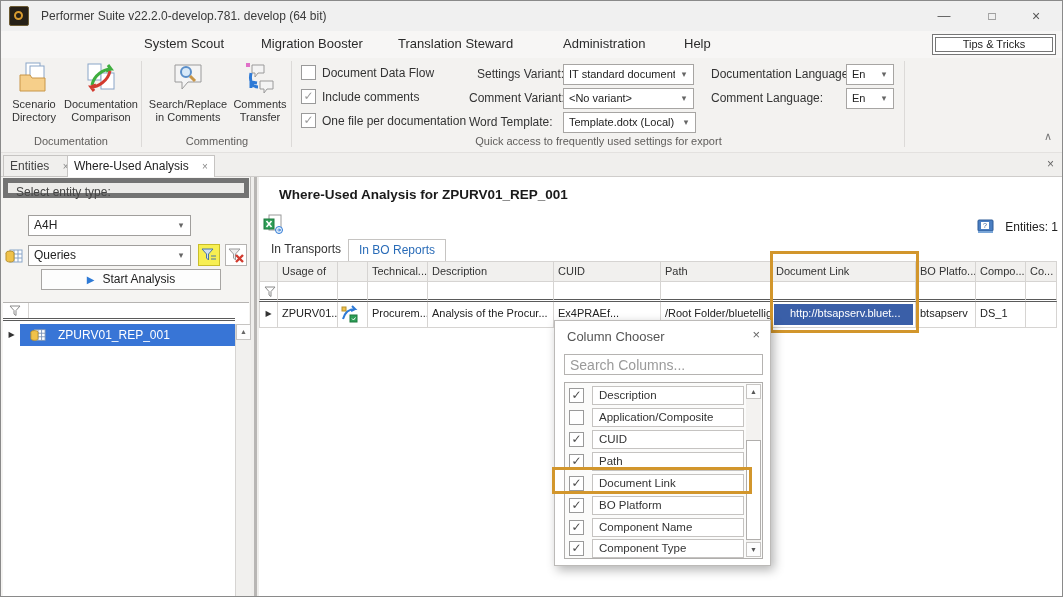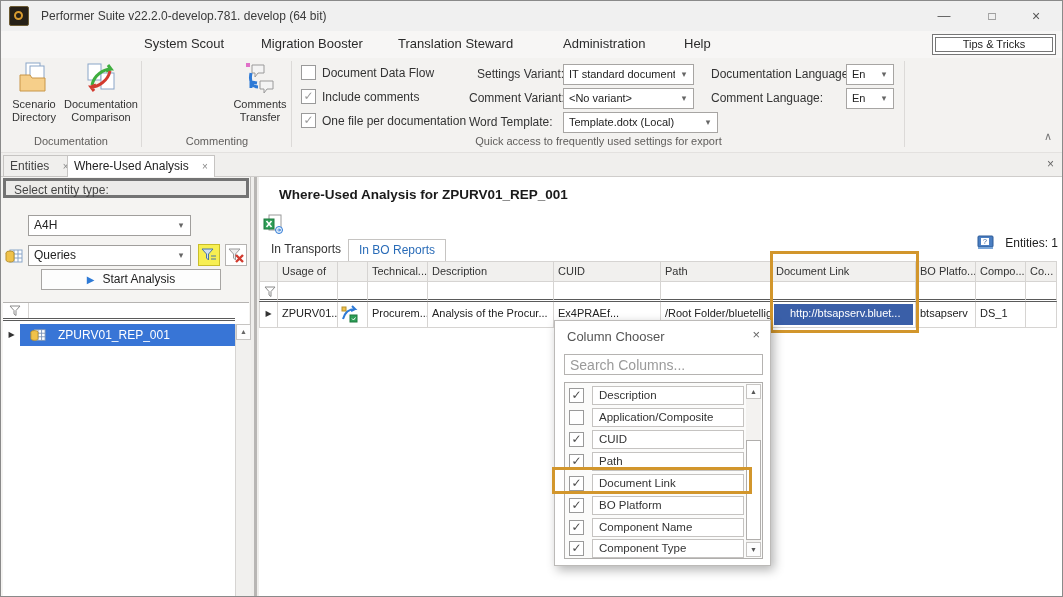--- a/index.html
+++ b/index.html
@@ -43,21 +43,21 @@
   
   #tabstrip{left:0;top:152px;width:100%;height:24px;background:#f0efed;border-bottom:1px solid #cfcdcb;}
   .dtab{position:absolute;top:2px;height:22px;border:1px solid #c6c4c2;background:#f0efed;font-size:12px;color:#444;line-height:20px;padding:0 6px;white-space:nowrap;}
   .dtab .x{color:#888;font-size:10px;margin-left:10px;}
   #dtab-entities{left:2px;}
   #dtab-where{left:66px;background:#fff;border-bottom:1px solid #fff;height:23px;color:#222;}
   #strip-close{position:absolute;right:8px;top:4px;font-size:12px;color:#666;}
 
   
   #leftpanel{left:0;top:176px;width:250px;height:421px;background:#f5f4f2;border-right:1px solid #c2c0be;}
-  #lp-header{position:absolute;left:2px;top:1px;width:246px;height:20px;background:#ecebe9;border:3px solid #737373;font-size:12px;color:#444;line-height:18px;padding-left:8px;}
+  #lp-header{position:absolute;left:2px;top:1px;width:246px;height:20px;background:#ecebe9;border:5px solid #737373;font-size:12px;color:#444;line-height:18px;padding-left:8px;}
   .lp-combo{position:absolute;height:21px;border:1px solid #a09e9c;background:#fff;}
   #queries-icon{position:absolute;left:4px;top:70px;}
   .sqbtn{position:absolute;top:67px;width:22px;height:22px;border:1px solid #b5b3b1;background:#fff;}
   #filter-edit{left:197px;background:#f7ef52;border:1px solid #c9bd2a;}
   #filter-clear{left:224px;}
   .sqbtn svg{display:block;margin:2px auto;}
   #start-btn{position:absolute;left:40px;top:92px;width:180px;height:21px;border:1px solid #a7a5a3;background:#fdfdfd;font-size:12px;color:#222;text-align:center;line-height:19px;}
   #start-btn .play{color:#2e7ad6;font-size:10px;margin-right:8px;}
   #lp-grid{position:absolute;left:2px;top:125px;width:246px;height:294px;background:#fff;border-top:1px solid #b5b3b1;}
   #lp-filterrow{position:absolute;left:0;top:0;width:232px;height:18px;border-bottom:3px double #5a5a5a;}
@@ -69,21 +69,21 @@
   #lp-row .sel svg{position:absolute;left:10px;top:3px;}
   #lp-scroll{position:absolute;left:232px;top:21px;width:16px;height:273px;background:#f1f0ee;border-left:1px solid #d6d4d2;}
   #lp-scroll .up{display:block;width:100%;height:16px;background:#fdfdfd;border:1px solid #c6c4c2;font-size:7px;line-height:14px;text-align:center;color:#666;}
   #splitter{left:250px;top:176px;width:8px;height:421px;background:#efeeec;}
   #splitter i{position:absolute;left:3px;top:0;width:3px;height:100%;background:#b8b6b4;display:block;}
 
   
   #main{left:258px;top:176px;width:805px;height:421px;background:#fff;}
   #main-title{position:absolute;left:20px;top:10px;font-size:13.5px;font-weight:bold;color:#1a1a1a;}
   #excel-btn{position:absolute;left:4px;top:37px;width:22px;height:22px;}
-  #entities-badge{position:absolute;right:6px;top:42px;font-size:12px;color:#222;margin-top:16px;}
+  #entities-badge{position:absolute;right:6px;top:42px;font-size:12px;color:#222;}
   #entities-badge svg{vertical-align:-3px;margin-right:8px;}
   .mtab{position:absolute;top:62px;height:22px;font-size:12px;line-height:21px;padding:0 10px;white-space:nowrap;}
   #mtab-transports{left:2px;color:#333;}
   #mtab-bo{left:89px;border:1px solid #c6c4c2;border-bottom:none;background:#fff;color:#2a6cb8;}
 
   
   .trow{position:absolute;left:258px;display:grid;grid-template-columns:19px 60px 30px 60px 126px 107px 111px 144px 60px 50px 31px;}
   .trow>div{border-right:1px solid #d6d4d2;border-bottom:1px solid #d6d4d2;overflow:hidden;white-space:nowrap;}
   .trow>div:first-child{border-left:1px solid #d6d4d2;}
   #thead{top:260px;height:21px;}
@@ -161,20 +161,28 @@
         <rect x="4" y="3" width="13" height="16" fill="#fff" stroke="#8aa5c8"></rect>
         <rect x="17" y="12" width="13" height="16" fill="#fff" stroke="#8aa5c8"></rect>
         <path d="M8 24 C10 14, 20 8, 27 8 l-3 -4 m3 4 l-5 2" stroke="#3fae3f" stroke-width="3" fill="none"></path>
         <path d="M26 10 C24 20, 14 26, 7 26 l3 4 m-3 -4 l5 -2" stroke="#d23b2f" stroke-width="3" fill="none"></path>
       </svg>
       <span>Documentation Comparison</span>
     </div>
     <span class="grouplabel" style="left:0;width:140px;">Documentation</span>
     <i class="rsep" style="left:140px;"></i>
 
+    <div class="bigbtn" style="left:146px;width:82px;">
+      <svg width="34" height="34" viewBox="0 0 34 34">
+        <path d="M4 4 h26 v17 h-13 l-6 7 v-7 h-7 z" fill="#f4f4f4" stroke="#9a9a9a"></path>
+        <circle cx="15" cy="11" r="5" fill="#d8e9f8" stroke="#5b8fc9" stroke-width="2"></circle>
+        <line x1="19" y1="15" x2="24" y2="20" stroke="#c89648" stroke-width="3"></line>
+      </svg>
+      <span>Search/Replace in Comments</span>
+    </div>
     <div class="bigbtn" style="left:230px;width:58px;">
       <svg width="34" height="34" viewBox="0 0 34 34">
         <rect x="3" y="2" width="4" height="4" fill="#e070c8"></rect>
         <path d="M9 4 h12 v8 h-6 l-3 4 v-4 h-3 z" fill="#f4f4f4" stroke="#9a9a9a"></path>
         <path d="M17 20 h13 v8 h-6 l-3 4 v-4 h-4 z" fill="#f4f4f4" stroke="#9a9a9a"></path>
         <path d="M8 12 C6 22, 10 26, 15 26 m-7 -5 l0 6 m0 -6 l6 1" stroke="#2e7ad6" stroke-width="3" fill="none"></path>
       </svg>
       <span>Comments Transfer</span>
     </div>
     <span class="grouplabel" style="left:142px;width:148px;">Commenting</span>
@@ -197,21 +205,21 @@
     <div class="combo" style="left:562px;top:6px;width:131px;">
       <span class="val">IT standard document...</span>
       <span class="arr">▾</span>
     </div>
     <span class="sellabel" style="left:468px;top:33px;">Comment Variant:</span>
     <div class="combo" style="left:562px;top:30px;width:131px;">
       <span class="val">&lt;No variant&gt;</span>
       <span class="arr">▾</span>
     </div>
     <span class="sellabel" style="left:468px;top:57px;">Word Template:</span>
-    <div class="combo" style="left:562px;top:54px;width:155px;">
+    <div class="combo" style="left:562px;top:54px;width:133px;">
       <span class="val">Template.dotx (Local)</span>
       <span class="arr">▾</span>
     </div>
 
     <span class="sellabel" style="left:710px;top:9px;">Documentation Language:</span>
     <div class="combo" style="left:845px;top:6px;width:48px;">
       <span class="val">En</span>
       <span class="arr">▾</span>
     </div>
     <span class="sellabel" style="left:710px;top:33px;">Comment Language:</span>

